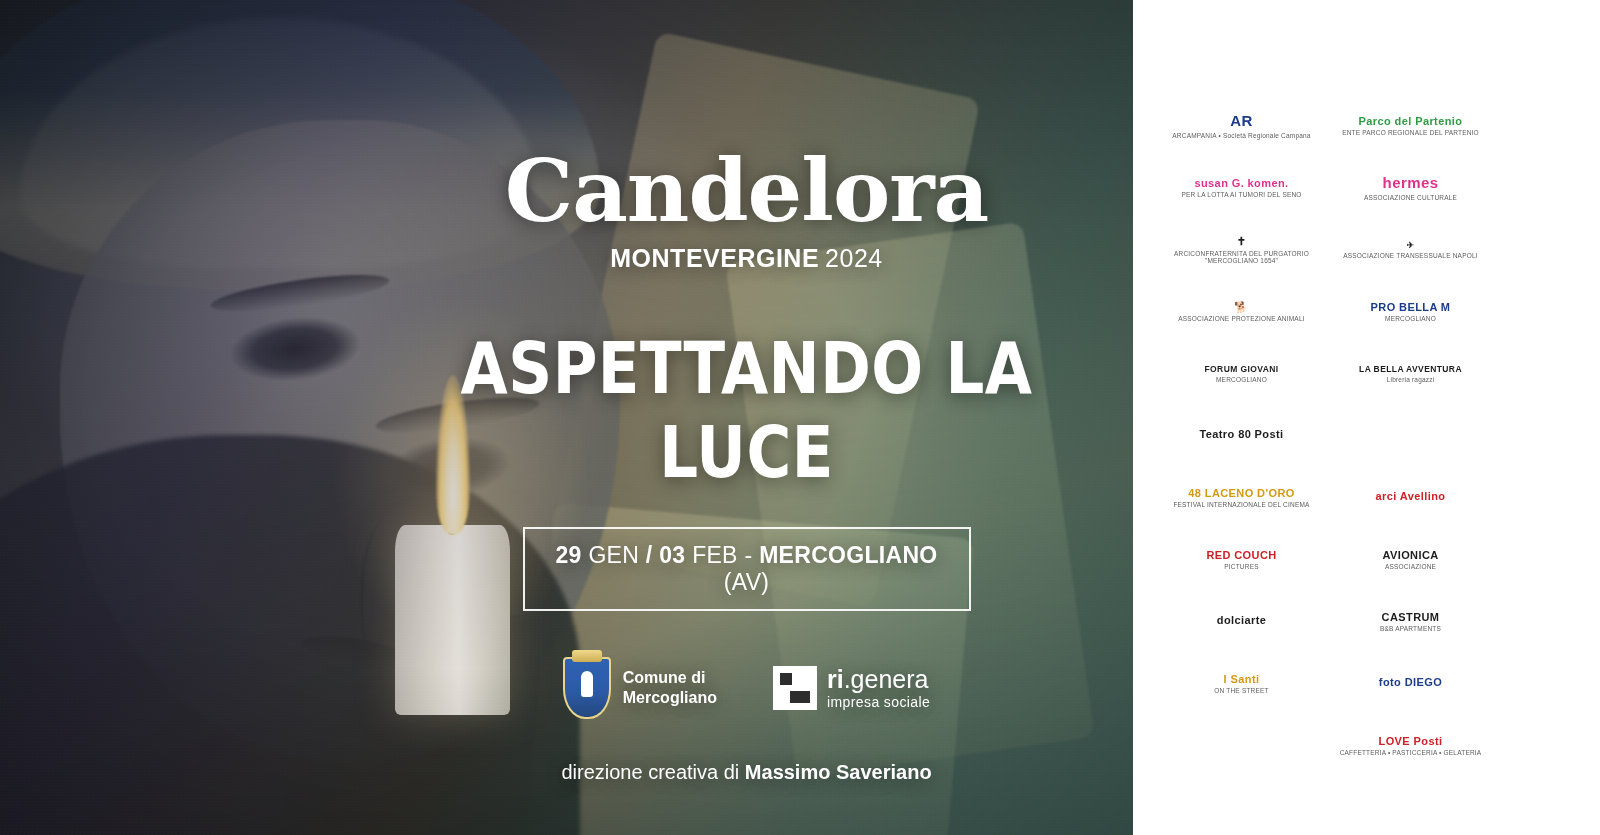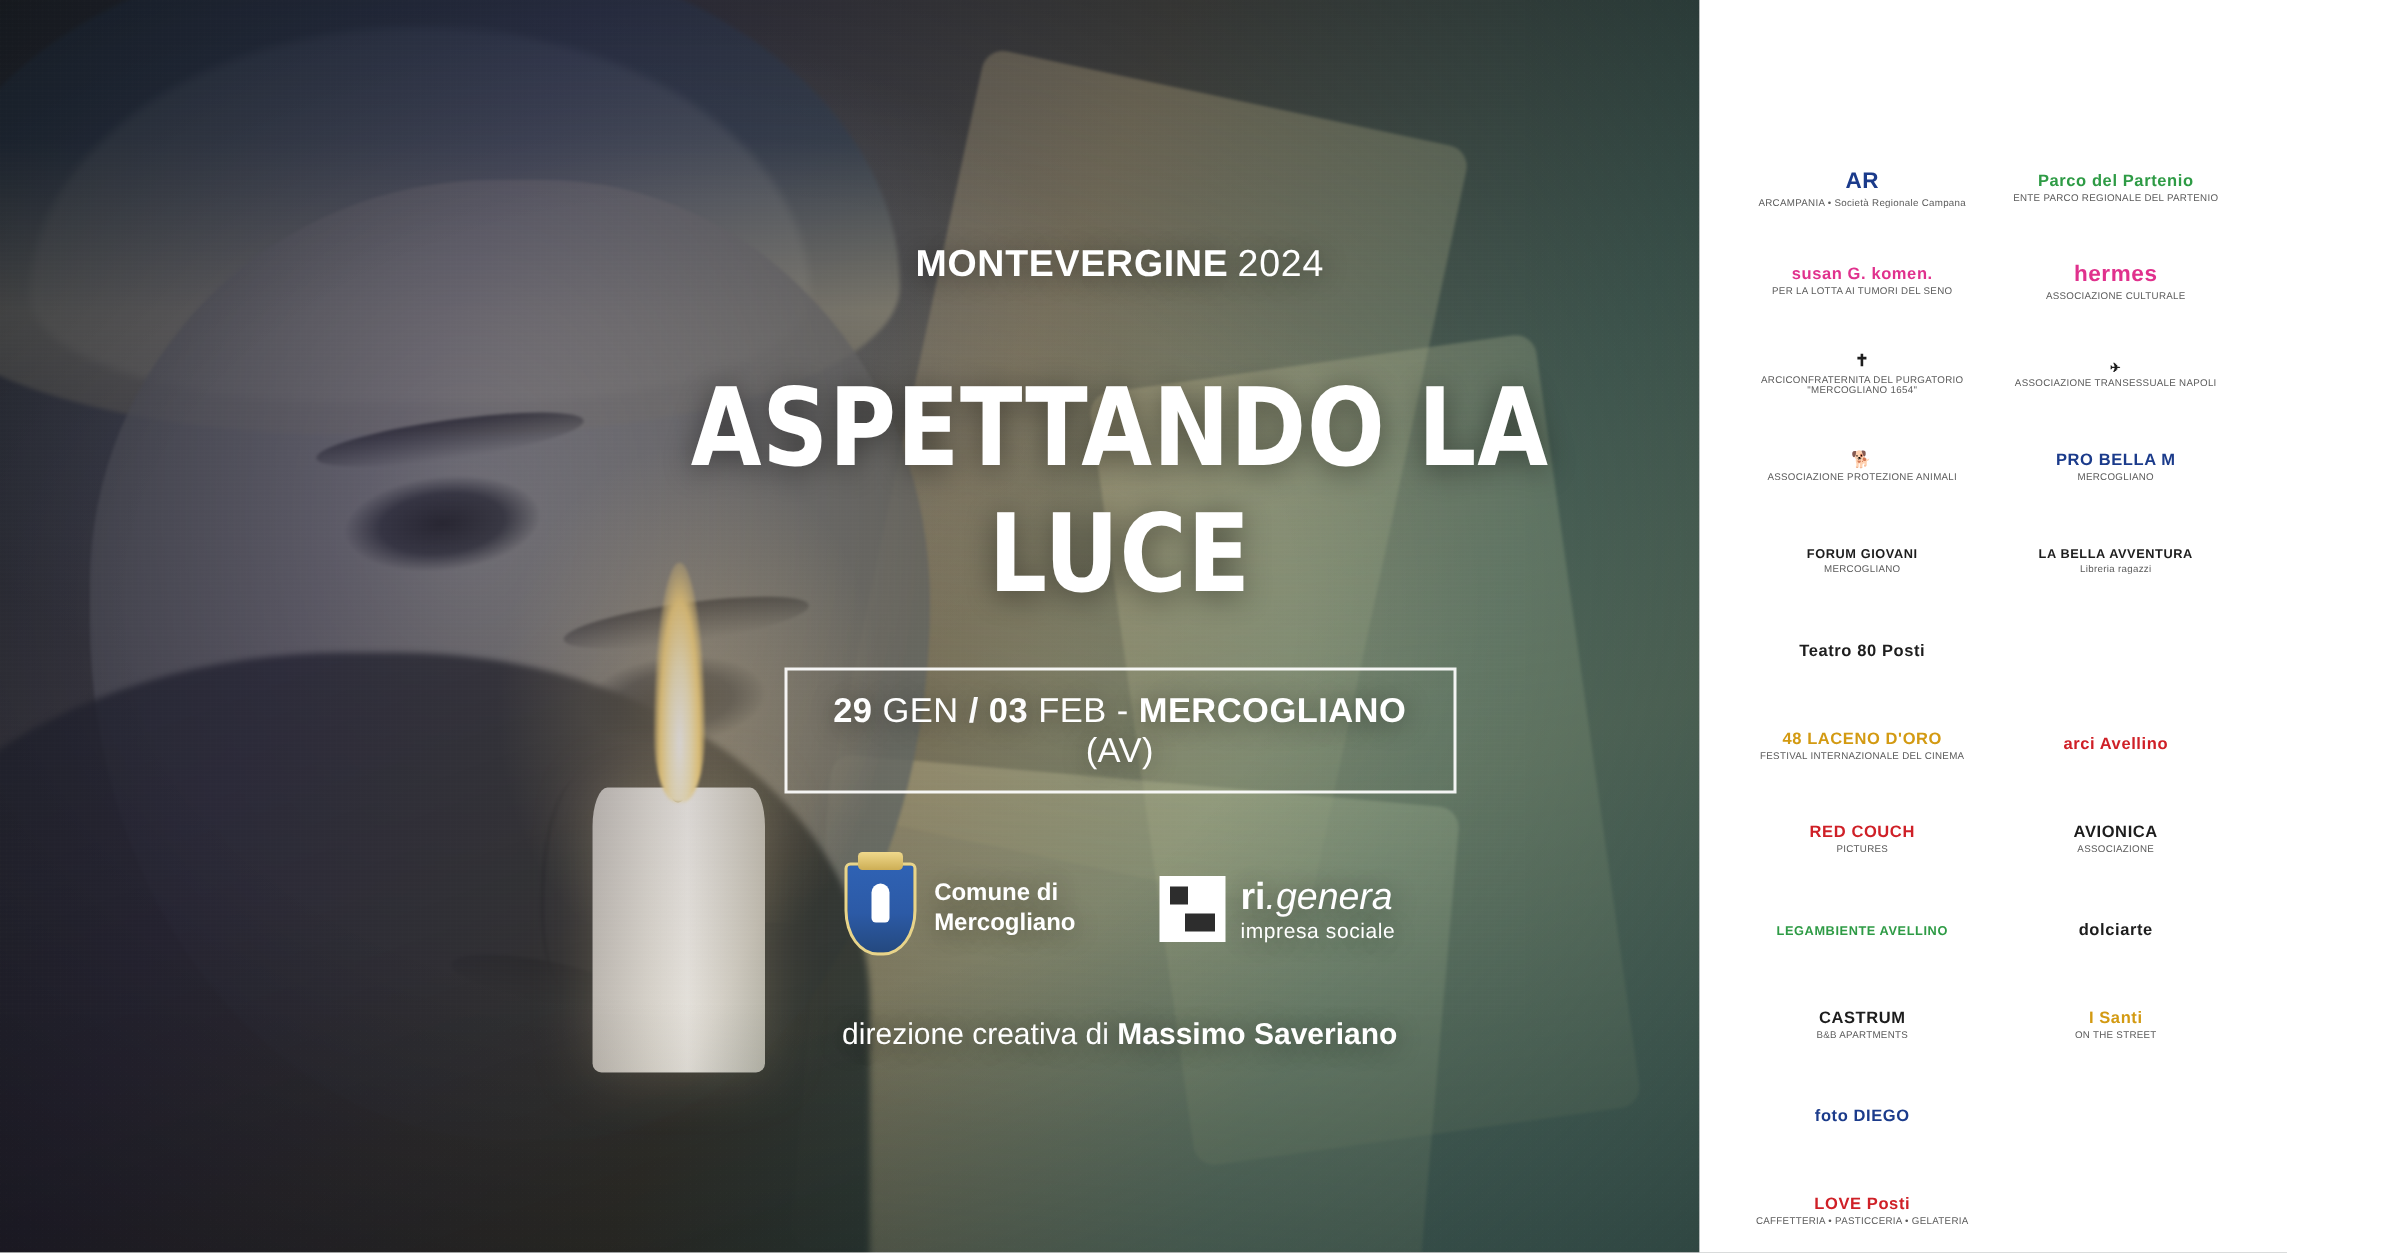--- a/index.html
+++ b/index.html
@@ -283,21 +283,21 @@
     position: absolute; left: 7px; top: 7px;
     width: 12px; height: 12px; background: #2d2d2d;
   }
   .rigenera-mark::after {
     content: "";
     position: absolute; right: 7px; bottom: 7px;
     width: 20px; height: 12px; background: #2d2d2d;
   }
   .rigenera-text { text-align: left; line-height: 1.15; }
   .rigenera-text .rg-main { font-size: 25px; font-weight: 700; }
-  .rigenera-text .rg-main .rg-dot { font-weight: 400; font-style: italic; }
+  .rigenera-text .rg-main .rg-dot { font-weight: 400; }
   .rigenera-text .rg-sub { font-size: 14px; font-weight: 400; letter-spacing: .4px; }
 
   .creative {
     margin-top: 42px;
     font-size: 20px;
   }
   .creative .cr-name { font-weight: 700; }
 
   
   .sponsors {
@@ -365,20 +365,21 @@
       <div class="flame-glow"></div>
       <div class="candle-body"></div>
       <div class="candle-wick"></div>
       <div class="flame"></div>
       <div class="wash"></div>
       <div class="vignette"></div>
       <div class="grain"></div>
     </div>
 
     <div class="poster-text">
+      <div class="title-main">Candelora</div>
 
       <div class="subtitle-row">
         <span class="sub-strong">MONTEVERGINE</span><span class="sub-year">2024</span>
       </div>
 
       <div class="headline">ASPETTANDO LA LUCE</div>
 
 
       <div class="date-box">
         <span class="b">29</span>
@@ -512,26 +513,20 @@
             <span class="l2">PICTURES</span>
           </div>
       </div>
 
       <div class="logo-cell">
         <div class="logo-txt c-dark">
             <span class="l1 small">AVIONICA</span>
             <span class="l2">ASSOCIAZIONE</span>
           </div>
       </div>
-      <div class="logo-cell">
-        <div class="logo-txt c-green">
-            <span class="l1 tiny">LEGAMBIENTE AVELLINO</span>
-            <span class="l2"></span>
-          </div>
-      </div>
 
       <div class="logo-cell">
         <div class="logo-txt c-dark">
             <span class="l1 small">dolciarte</span>
             <span class="l2"></span>
           </div>
       </div>
       <div class="logo-cell">
         <div class="logo-txt c-dark">
             <span class="l1 small">CASTRUM</span>

